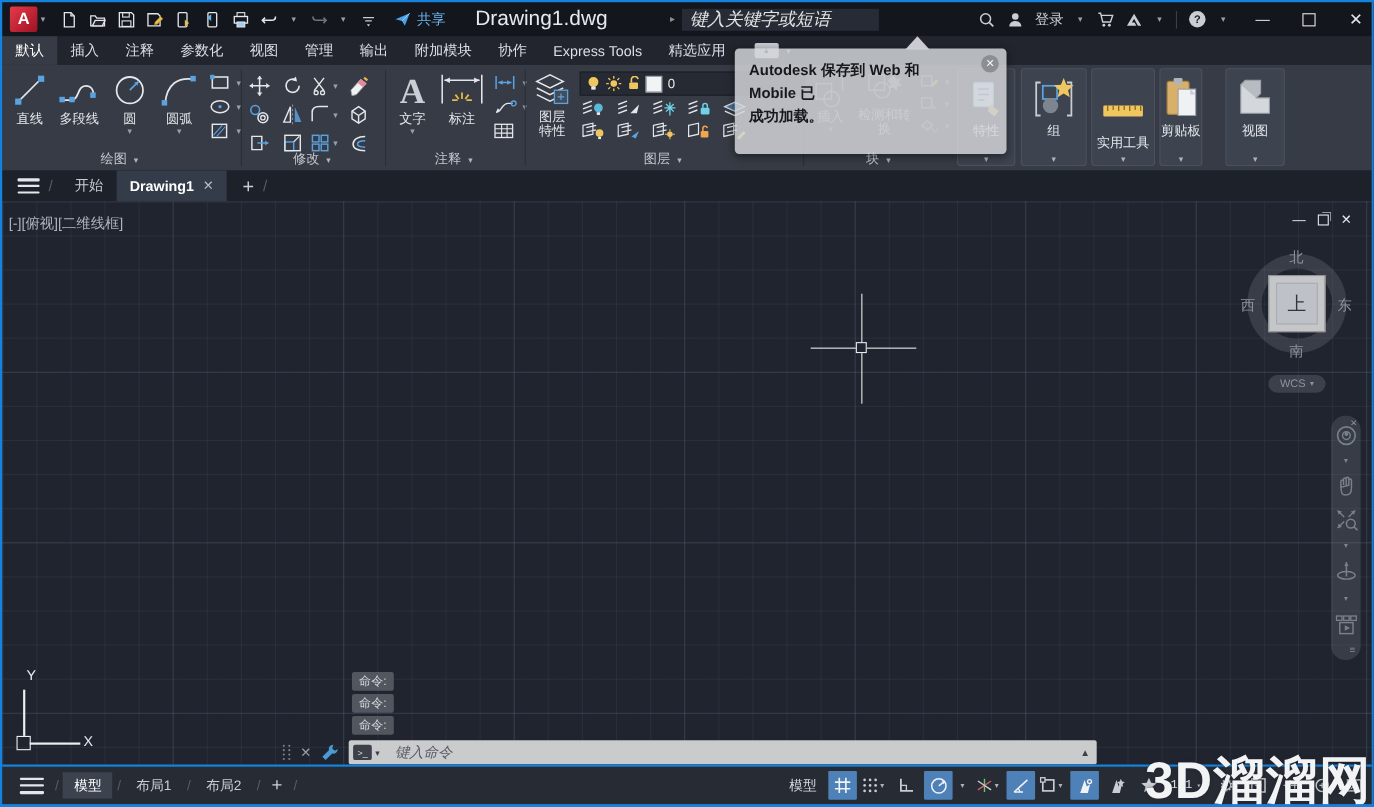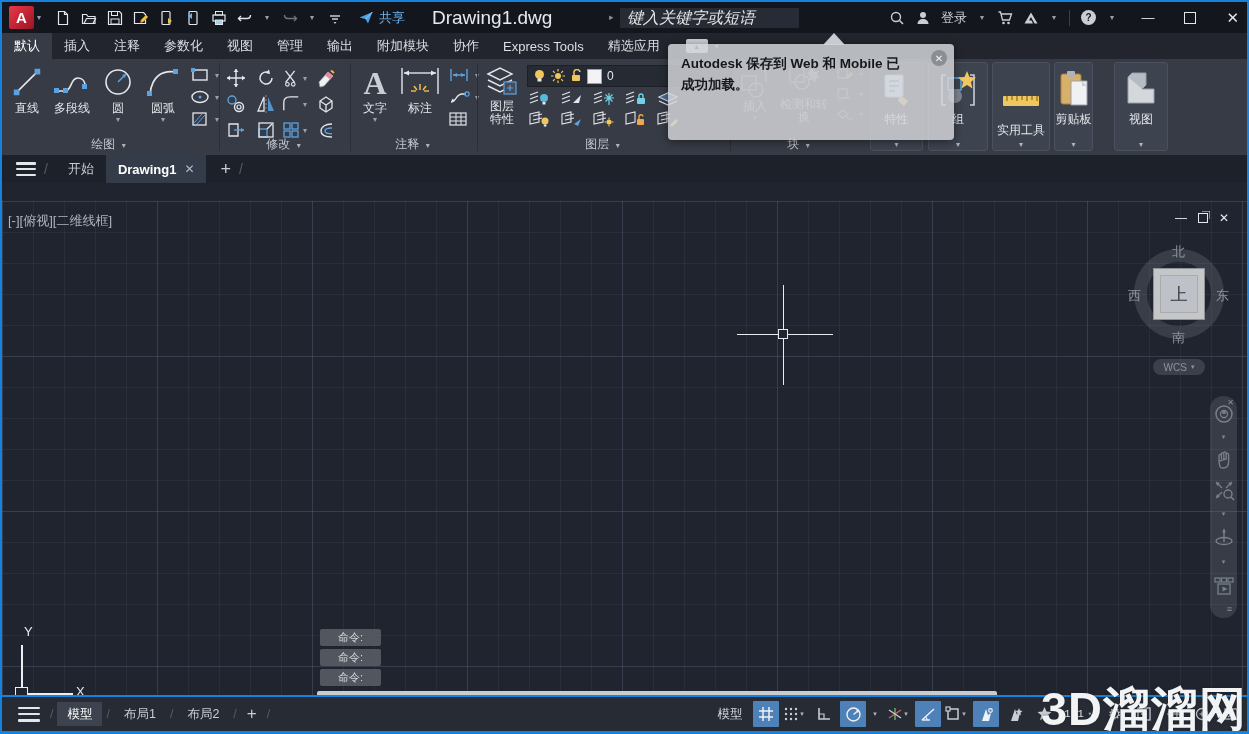--- a/index.html
+++ b/index.html
@@ -46,36 +46,36 @@
   .smallcol{display:flex;flex-direction:column;justify-content:flex-start;gap:6px;padding-top:8px;}
   .smallrow{display:flex;align-items:center;gap:2px;}
   .modgrid{display:grid;grid-template-columns:repeat(4,30px);grid-auto-rows:26px;align-items:center;justify-items:center;padding-top:6px;}
   .card{position:absolute;top:3px;height:89px;background:#3d434f;border:1px solid #4b515e;border-radius:3px;box-sizing:border-box;color:#e3e6ea;font-size:12px;display:flex;flex-direction:column;align-items:center;}
   .card .cdd{position:absolute;bottom:1px;font-size:8px;color:#aeb3bc;}
   .ghost{opacity:.55;}
   .layercombo{width:198px;height:20px;background:#262a33;border:1px solid #1c1f26;display:flex;align-items:center;gap:5px;padding-left:5px;color:#e6e9ed;font-size:12px;}
   .wsq{width:13px;height:13px;background:#f2f3f4;border:1px solid #9aa0aa;}
 
   
-  .popup{position:absolute;left:668px;top:44px;width:286px;height:96px;background:rgba(211,213,217,.84);border-radius:4px;box-shadow:0 2px 8px rgba(0,0,0,.45);z-index:40;}
+  .popup{position:absolute;left:668px;top:44px;width:247px;height:96px;background:rgba(211,213,217,.84);border-radius:4px;box-shadow:0 2px 8px rgba(0,0,0,.45);z-index:40;}
   .popup::before{content:"";position:absolute;top:-11px;left:155px;border-left:11px solid transparent;border-right:11px solid transparent;border-bottom:12px solid rgba(211,213,217,.95);}
   .popup .msg{padding:9px 34px 0 13px;color:#17181c;font-size:13.5px;font-weight:bold;line-height:21px;}
   .popup .close{position:absolute;top:6px;right:7px;width:16px;height:16px;border-radius:50%;background:#8b8f95;color:#f2f3f5;font-size:10px;display:flex;align-items:center;justify-content:center;}
 
   
   .filetabs{position:absolute;top:155px;left:2px;right:2px;height:28px;background:#1d212a;display:flex;align-items:center;color:#c8ccd3;font-size:13px;}
   .ft-sep{color:#555b66;margin:0 8px;font-size:14px;}
   .ftab{display:flex;align-items:center;height:28px;padding:0 12px;justify-content:flex-end;}
   .ftab.active{background:#343b49;color:#fff;font-weight:bold;}
   .ftab.active .x{font-weight:normal;color:#b7bcc4;margin-left:8px;font-size:12px;}
   .hamb{width:20px;height:14px;margin-left:14px;display:flex;flex-direction:column;justify-content:space-between;}
   .hamb i{display:block;height:2.5px;background:#e3e6ea;border-radius:1px;}
 
   
-  .canvas{position:absolute;top:201px;left:2px;right:2px;height:514px;background-color:#20242e;
+  .canvas{position:absolute;top:183px;left:2px;right:2px;height:514px;background-color:#20242e;
     background-image:
       linear-gradient(rgba(125,140,180,.16) 1px,transparent 1px),
       linear-gradient(90deg,rgba(125,140,180,.16) 1px,transparent 1px),
       linear-gradient(rgba(125,140,180,.10) 1px,transparent 1px),
       linear-gradient(90deg,rgba(125,140,180,.10) 1px,transparent 1px);
     background-size:155px 155px,155px 155px,31px 31px,31px 31px;}
   .vp-label{position:absolute;left:6px;top:11px;color:#aeb4be;font-size:13px;}
   .vp-ctrls{position:absolute;right:18px;top:10px;display:flex;gap:11px;color:#e6e9ed;font-size:12px;align-items:center;}
   .vp-restore{width:8px;height:8px;border:1.3px solid #e6e9ed;box-shadow:2px -2px 0 -0.5px #20242e,3px -3px 0 -1px #e6e9ed;display:inline-block;}
 
@@ -97,21 +97,21 @@
   .ch-v{position:absolute;left:781px;top:84px;width:1px;height:100px;background:#e8eaee;}
   .ch-box{position:absolute;left:776px;top:128px;width:10px;height:10px;border:1.4px solid #e8eaee;background:#20242e;box-sizing:border-box;}
 
   
   .ucs-vline{position:absolute;left:19px;top:444px;width:1.6px;height:42px;background:#eceef1;}
   .ucs-hline{position:absolute;left:25px;top:492px;width:46px;height:1.6px;background:#eceef1;}
   .ucs-box{position:absolute;left:13px;top:486px;width:13px;height:13px;border:1.6px solid #eceef1;box-sizing:border-box;}
   .ucs-lab{position:absolute;color:#e8eaee;font-size:13px;}
 
   
-  .cmd-chip{position:absolute;left:318px;width:61px;height:17px;background:rgba(92,96,103,.85);border-radius:2px;color:#d6d9dd;font-size:11px;display:flex;align-items:center;justify-content:center;}
+  .cmd-chip{position:absolute;left:318px;width:38px;height:17px;background:rgba(92,96,103,.85);border-radius:2px;color:#d6d9dd;font-size:11px;display:flex;align-items:center;justify-content:center;}
   .cmdbar{position:absolute;left:255px;top:489px;height:24px;display:flex;align-items:center;gap:8px;}
   .grip{display:grid;grid-template-columns:3px 3px;gap:2px;}
   .grip i{width:2px;height:2px;background:#777d86;border-radius:50%;}
   .cmd-input{width:680px;height:22px;background:#c9cbcd;border-radius:2px;display:flex;align-items:center;position:relative;}
   .cmd-termicon{width:17px;height:14px;background:#3c4048;border-radius:2px;margin-left:4px;color:#e6e9ed;font-size:8px;display:flex;align-items:center;justify-content:center;}
   .cmd-input .dd2{color:#3c4048;font-size:8px;margin-left:3px;}
   .cmd-ph{font-style:italic;color:#585d66;font-size:13px;margin-left:14px;}
   .cmd-expand{position:absolute;right:6px;color:#3c4048;font-size:9px;}
 
   

